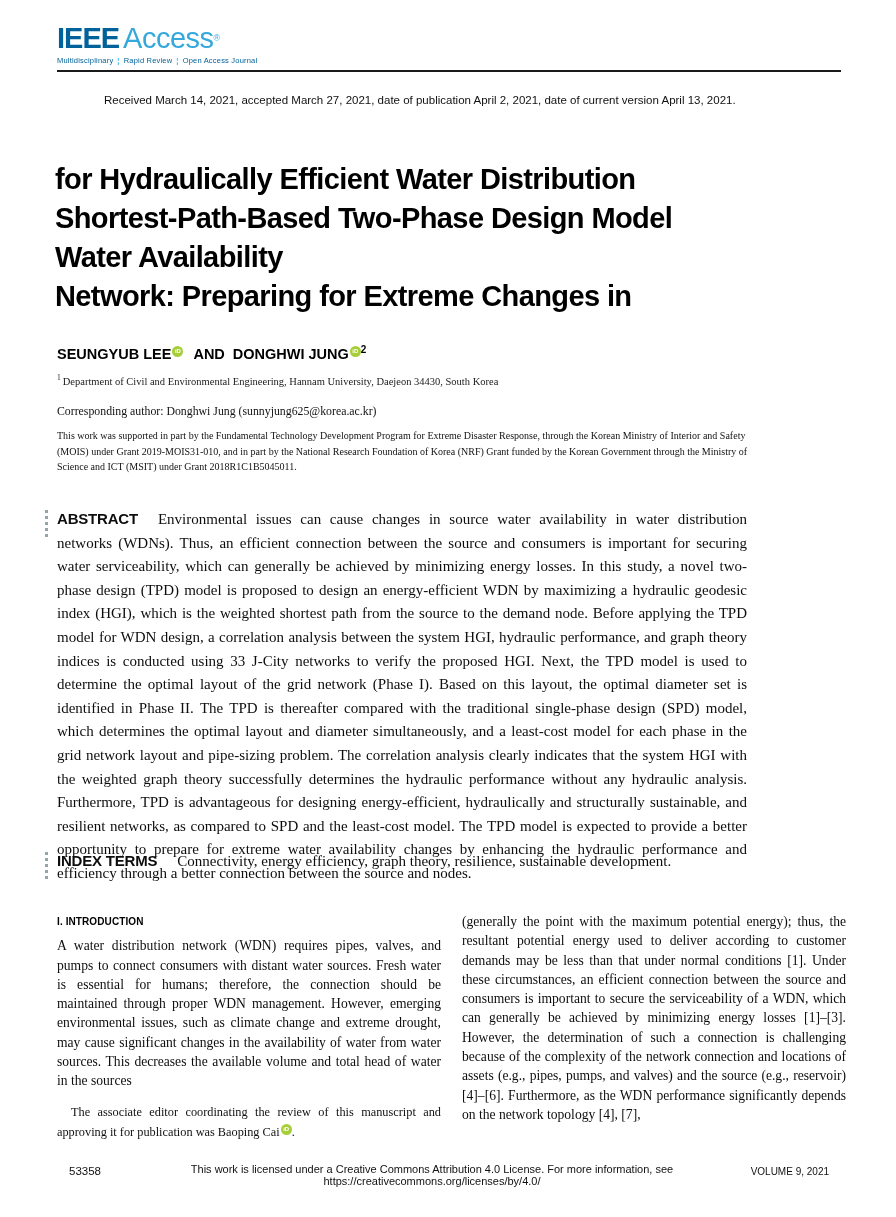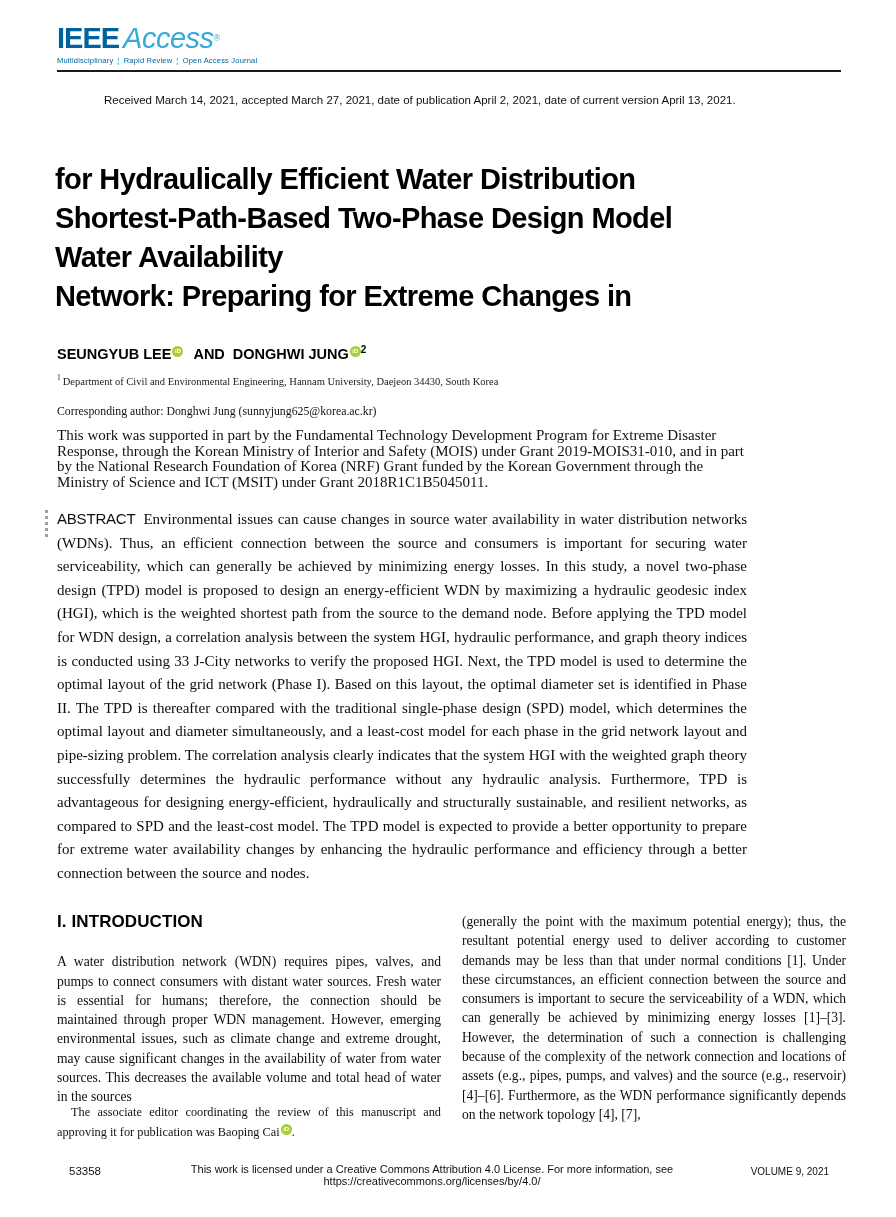--- a/index.html
+++ b/index.html
@@ -10,21 +10,21 @@
     background:#ffffff;
     color:#121212;
     font-family:"Liberation Serif", serif;
     overflow:hidden;
   }
 
   
   .logo-block { position:absolute; top:24px; left:57px; }
   .logo-line { font-family:"Liberation Sans", sans-serif; font-size:29px; line-height:29px; white-space:nowrap; }
   .logo-ieee { font-weight:800; color:#00629b; letter-spacing:-1px; }
-  .logo-access { font-style:italic; color:#35a8dc; letter-spacing:-0.5px; margin-left:4px; }
+  .logo-access { color:#35a8dc; letter-spacing:-0.5px; margin-left:4px; }
   .logo-reg { font-size:9px; color:#35a8dc; vertical-align:top; }
   .tagline { margin-top:3px; font-family:"Liberation Sans", sans-serif; font-size:7.5px; color:#00629b; letter-spacing:0.2px; }
   .tagline .sep { color:#29c0f0; font-weight:700; padding:0 4px; }
   .top-rule { position:absolute; top:70px; left:57px; width:784px; height:0; border-top:2px solid #1a1a1a; }
 
   .history { position:absolute; top:94px; left:57px; width:790px;
     font-family:"Liberation Sans", sans-serif; font-size:11.5px; color:#111;margin-left:47px; }
 
   
   .title { position:absolute; top:160px; left:55px; width:720px;
@@ -38,37 +38,37 @@
   .author-sup { font-size:10px; vertical-align:super; font-weight:800; }
   .orcid {
     display:inline-block; width:11px; height:11px; border-radius:50%;
     background:#a6ce39; color:#fff; font-family:"Liberation Sans", sans-serif;
     font-size:6px; font-weight:700; line-height:11px; text-align:center;
     vertical-align:super; margin-left:1px; font-style:normal;
   }
   .affils { position:absolute; top:371px; left:57px; font-size:10.5px; line-height:14.5px; color:#1a1a1a; }
   .affils sup { font-size:7.5px; margin-right:2px; }
   .corresponding { position:absolute; top:404px; left:57px; font-size:11.8px; color:#111; }
-  .funding { position:absolute; top:428px; left:57px; width:700px; font-size:15px; line-height:15.5px; color:#111; }
+  .funding { position:absolute; top:428px; left:57px; width:700px; font-size:10px; line-height:15.5px; color:#111; }
 
   
   .abstract { position:absolute; top:507px; left:57px; width:690px;
     font-size:15px; line-height:23.6px; text-align:justify; color:#0d0d0d; }
-  .kicker { font-family:"Liberation Sans", sans-serif; font-weight:400; letter-spacing:-0.2px; padding-right:8px; }
+  .kicker { font-family:"Liberation Sans", sans-serif; font-weight:700; letter-spacing:-0.2px; padding-right:20px; }
   .dotted-marker { position:absolute; left:-12px; top:3px; height:27px; width:0;
     border-left:3px dotted #93a5ab; }
   .keywords { position:absolute; top:849px; left:57px; width:690px;
     font-size:15px; line-height:23px; color:#0d0d0d; }
 
   
   .col { position:absolute; top:912px; font-size:13.6px; line-height:19.3px; text-align:justify; color:#0d0d0d; }
   .col-left  { left:57px;  width:384px; }
   .col-right { left:462px; width:384px; }
   .section-head { font-family:"Liberation Sans", sans-serif; font-weight:800;
-    font-size:17px; letter-spacing:0.1px; margin-bottom:21px; color:#000; }
+    font-size:10px; letter-spacing:0.1px; margin-bottom:5px; color:#000; }
   .footnote { position:absolute; top:1102px; left:57px; width:384px;
     font-size:12.3px; line-height:20px; text-align:justify; color:#111; }
   .footnote .indent { display:inline-block; width:14px; }
 
   
   .footer { position:absolute; top:1163px; left:57px; width:789px; }
   .page-num { position:absolute; left:0; top:2px; font-family:"Liberation Sans", sans-serif; font-size:11.5px; color:#111;margin-left:12px; }
   .license { position:absolute; left:90px; width:570px; top:0; text-align:center;
     font-family:"Liberation Sans", sans-serif; font-size:11px; color:#111; }
   .volume { position:absolute; right:17px; top:3px; font-family:"Liberation Sans", sans-serif; font-size:10px; color:#111; }
@@ -109,20 +109,24 @@
     <span>Corresponding author: Donghwi Jung (</span><span>sunnyjung625@korea.ac.kr</span><span>)</span>
   </div>
 
   <div class="funding">This work was supported in part by the Fundamental Technology Development Program for Extreme Disaster Response, through the Korean Ministry of Interior and Safety (MOIS) under Grant 2019-MOIS31-010, and in part by the National Research Foundation of Korea (NRF) Grant funded by the Korean Government through the Ministry of Science and ICT (MSIT) under Grant 2018R1C1B5045011.</div>
 
   <div class="abstract">
     <span class="dotted-marker"></span>
     <span class="kicker">ABSTRACT</span><span>Environmental issues can cause changes in source water availability in water distribution networks (WDNs). Thus, an efficient connection between the source and consumers is important for securing water serviceability, which can generally be achieved by minimizing energy losses. In this study, a novel two-phase design (TPD) model is proposed to design an energy-efficient WDN by maximizing a hydraulic geodesic index (HGI), which is the weighted shortest path from the source to the demand node. Before applying the TPD model for WDN design, a correlation analysis between the system HGI, hydraulic performance, and graph theory indices is conducted using 33 J-City networks to verify the proposed HGI. Next, the TPD model is used to determine the optimal layout of the grid network (Phase I). Based on this layout, the optimal diameter set is identified in Phase II. The TPD is thereafter compared with the traditional single-phase design (SPD) model, which determines the optimal layout and diameter simultaneously, and a least-cost model for each phase in the grid network layout and pipe-sizing problem. The correlation analysis clearly indicates that the system HGI with the weighted graph theory successfully determines the hydraulic performance without any hydraulic analysis. Furthermore, TPD is advantageous for designing energy-efficient, hydraulically and structurally sustainable, and resilient networks, as compared to SPD and the least-cost model. The TPD model is expected to provide a better opportunity to prepare for extreme water availability changes by enhancing the hydraulic performance and efficiency through a better connection between the source and nodes.</span>
   </div>
 
+  <div class="keywords" style="position:absolute;">
+    <span class="dotted-marker"></span>
+    <span class="kicker">INDEX TERMS</span><span>Connectivity, energy efficiency, graph theory, resilience, sustainable development.</span>
+  </div>
 
   <div class="col col-left">
     <div class="section-head">I. INTRODUCTION</div>
     <div>A water distribution network (WDN) requires pipes, valves, and pumps to connect consumers with distant water sources. Fresh water is essential for humans; therefore, the connection should be maintained through proper WDN management. However, emerging environmental issues, such as climate change and extreme drought, may cause significant changes in the availability of water from water sources. This decreases the available volume and total head of water in the sources</div>
   </div>
   <div class="col col-right">
     <div>(generally the point with the maximum potential energy); thus, the resultant potential energy used to deliver according to customer demands may be less than that under normal conditions [1]. Under these circumstances, an efficient connection between the source and consumers is important to secure the serviceability of a WDN, which can generally be achieved by minimizing energy losses [1]–[3]. However, the determination of such a connection is challenging because of the complexity of the network connection and locations of assets (e.g., pipes, pumps, and valves) and the source (e.g., reservoir) [4]–[6]. Furthermore, as the WDN performance significantly depends on the network topology [4], [7],</div>
   </div>
 
   <div class="footnote">

